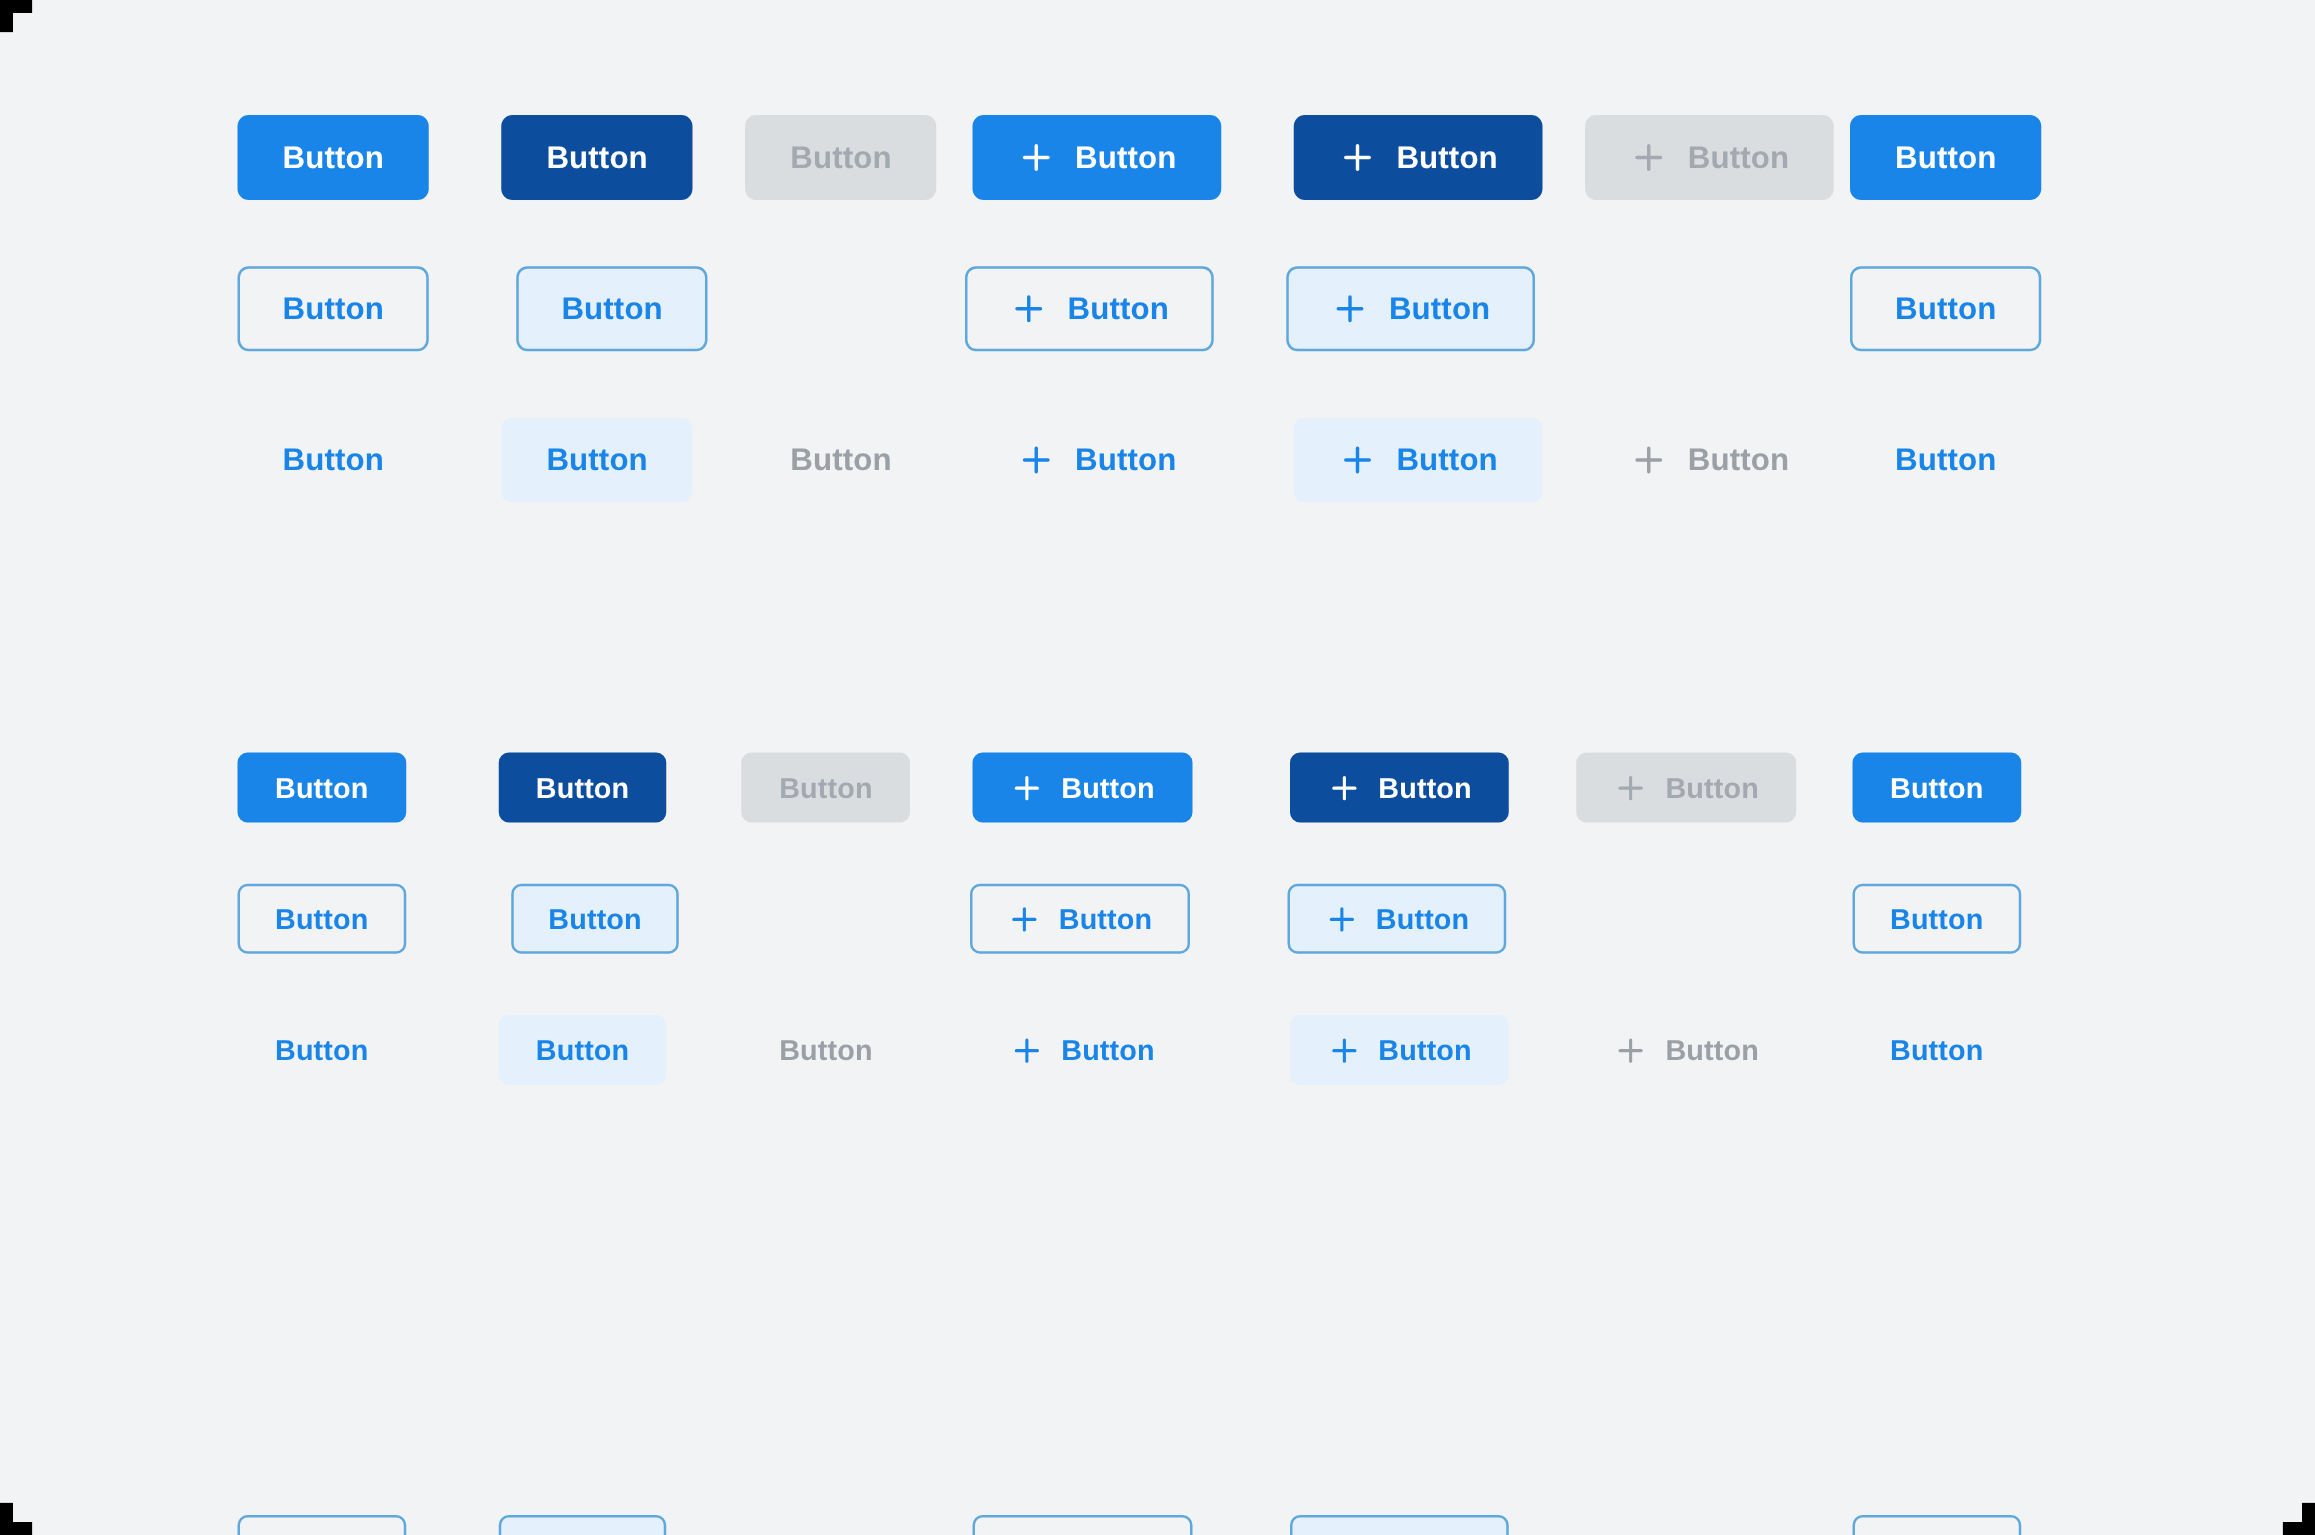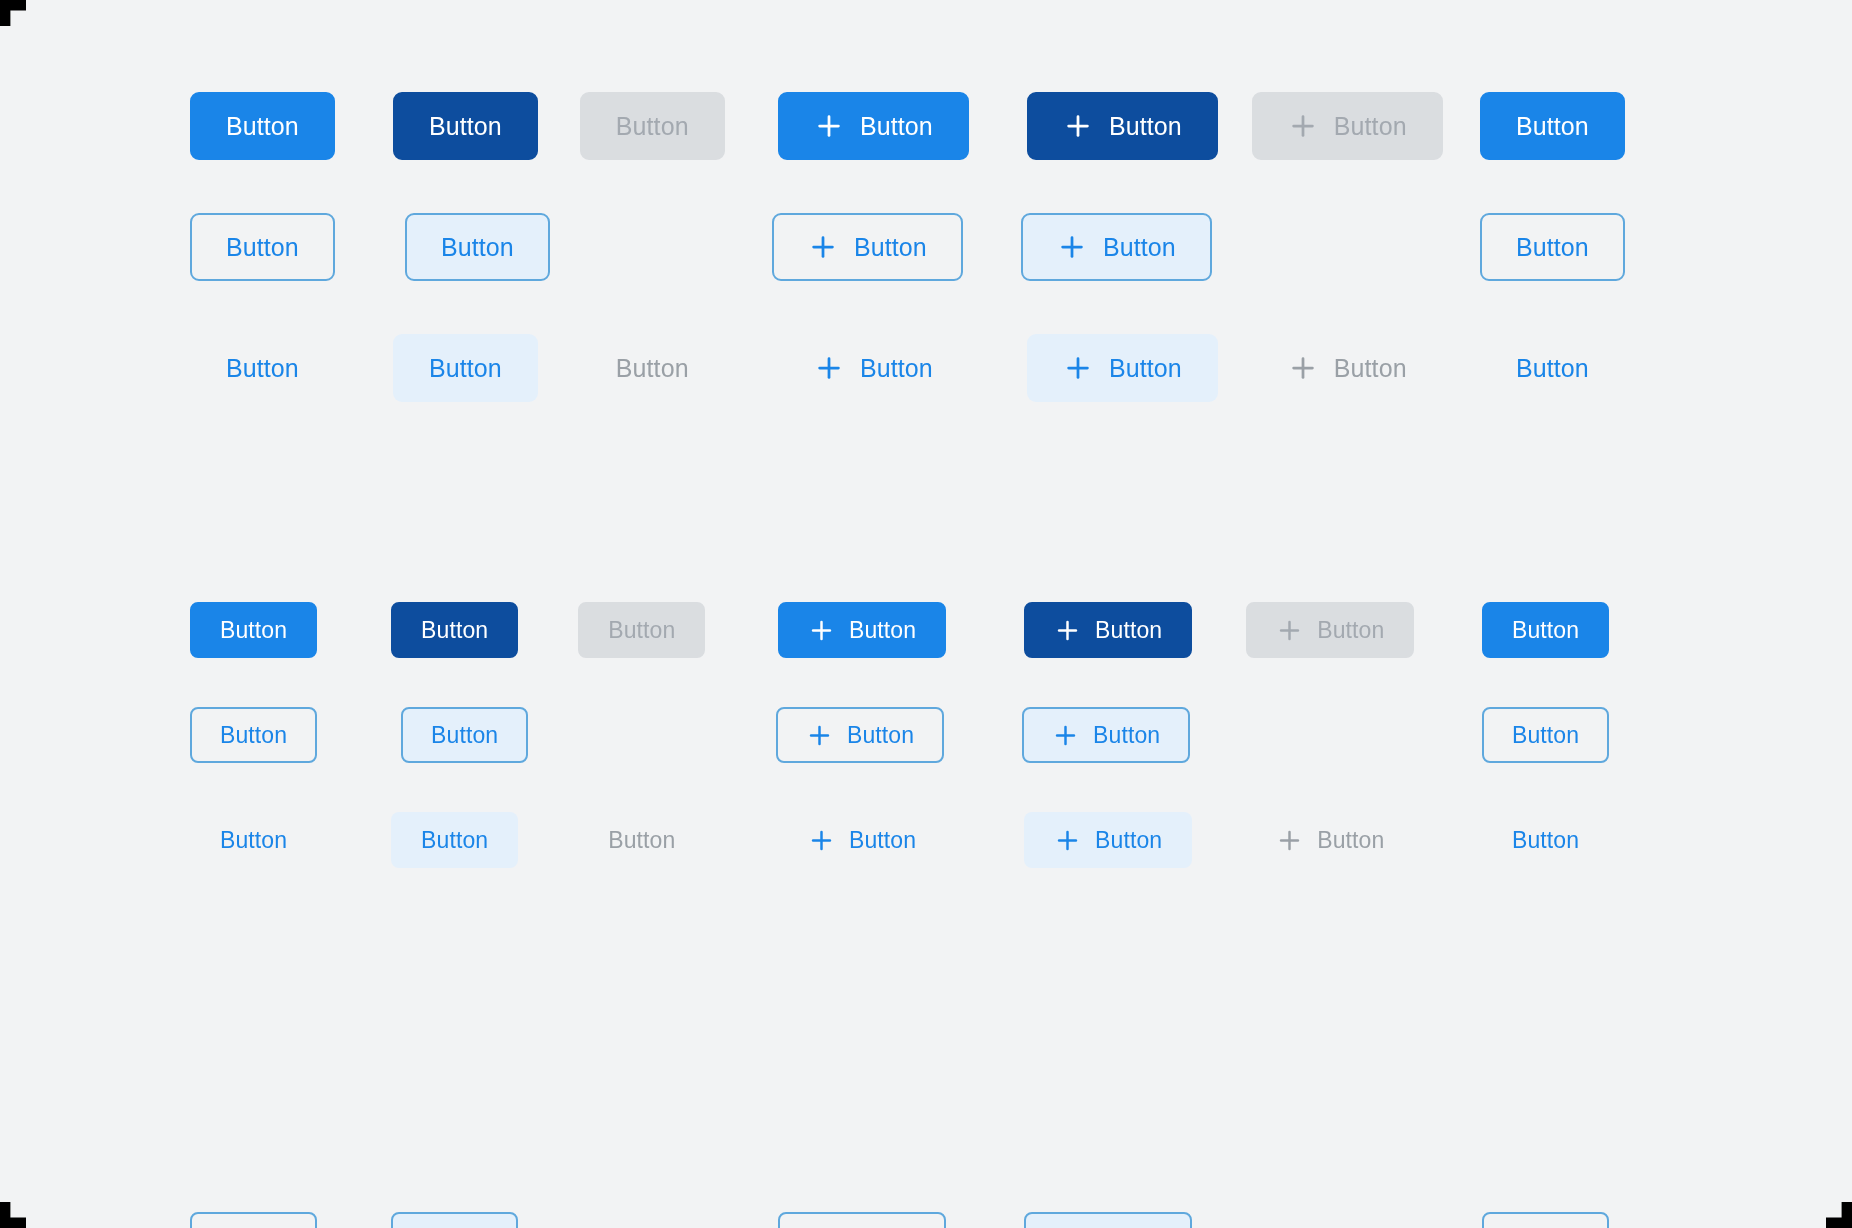--- a/index.html
+++ b/index.html
@@ -57,21 +57,21 @@
 
   
   .btn {
     display: inline-flex;
     align-items: center;
     justify-content: flex-end;
     box-sizing: border-box;
     border: 2px solid transparent;
     border-radius: 8px;
     font-family: "Liberation Sans", sans-serif;
-    font-weight: normal;
+    font-weight: bold;
     white-space: nowrap;
     cursor: pointer;
     user-select: none;
     letter-spacing: 0.1px;
   }
   .btn .ico {
     display: inline-flex;
     align-items: center;
     justify-content: center;
     flex: none;

